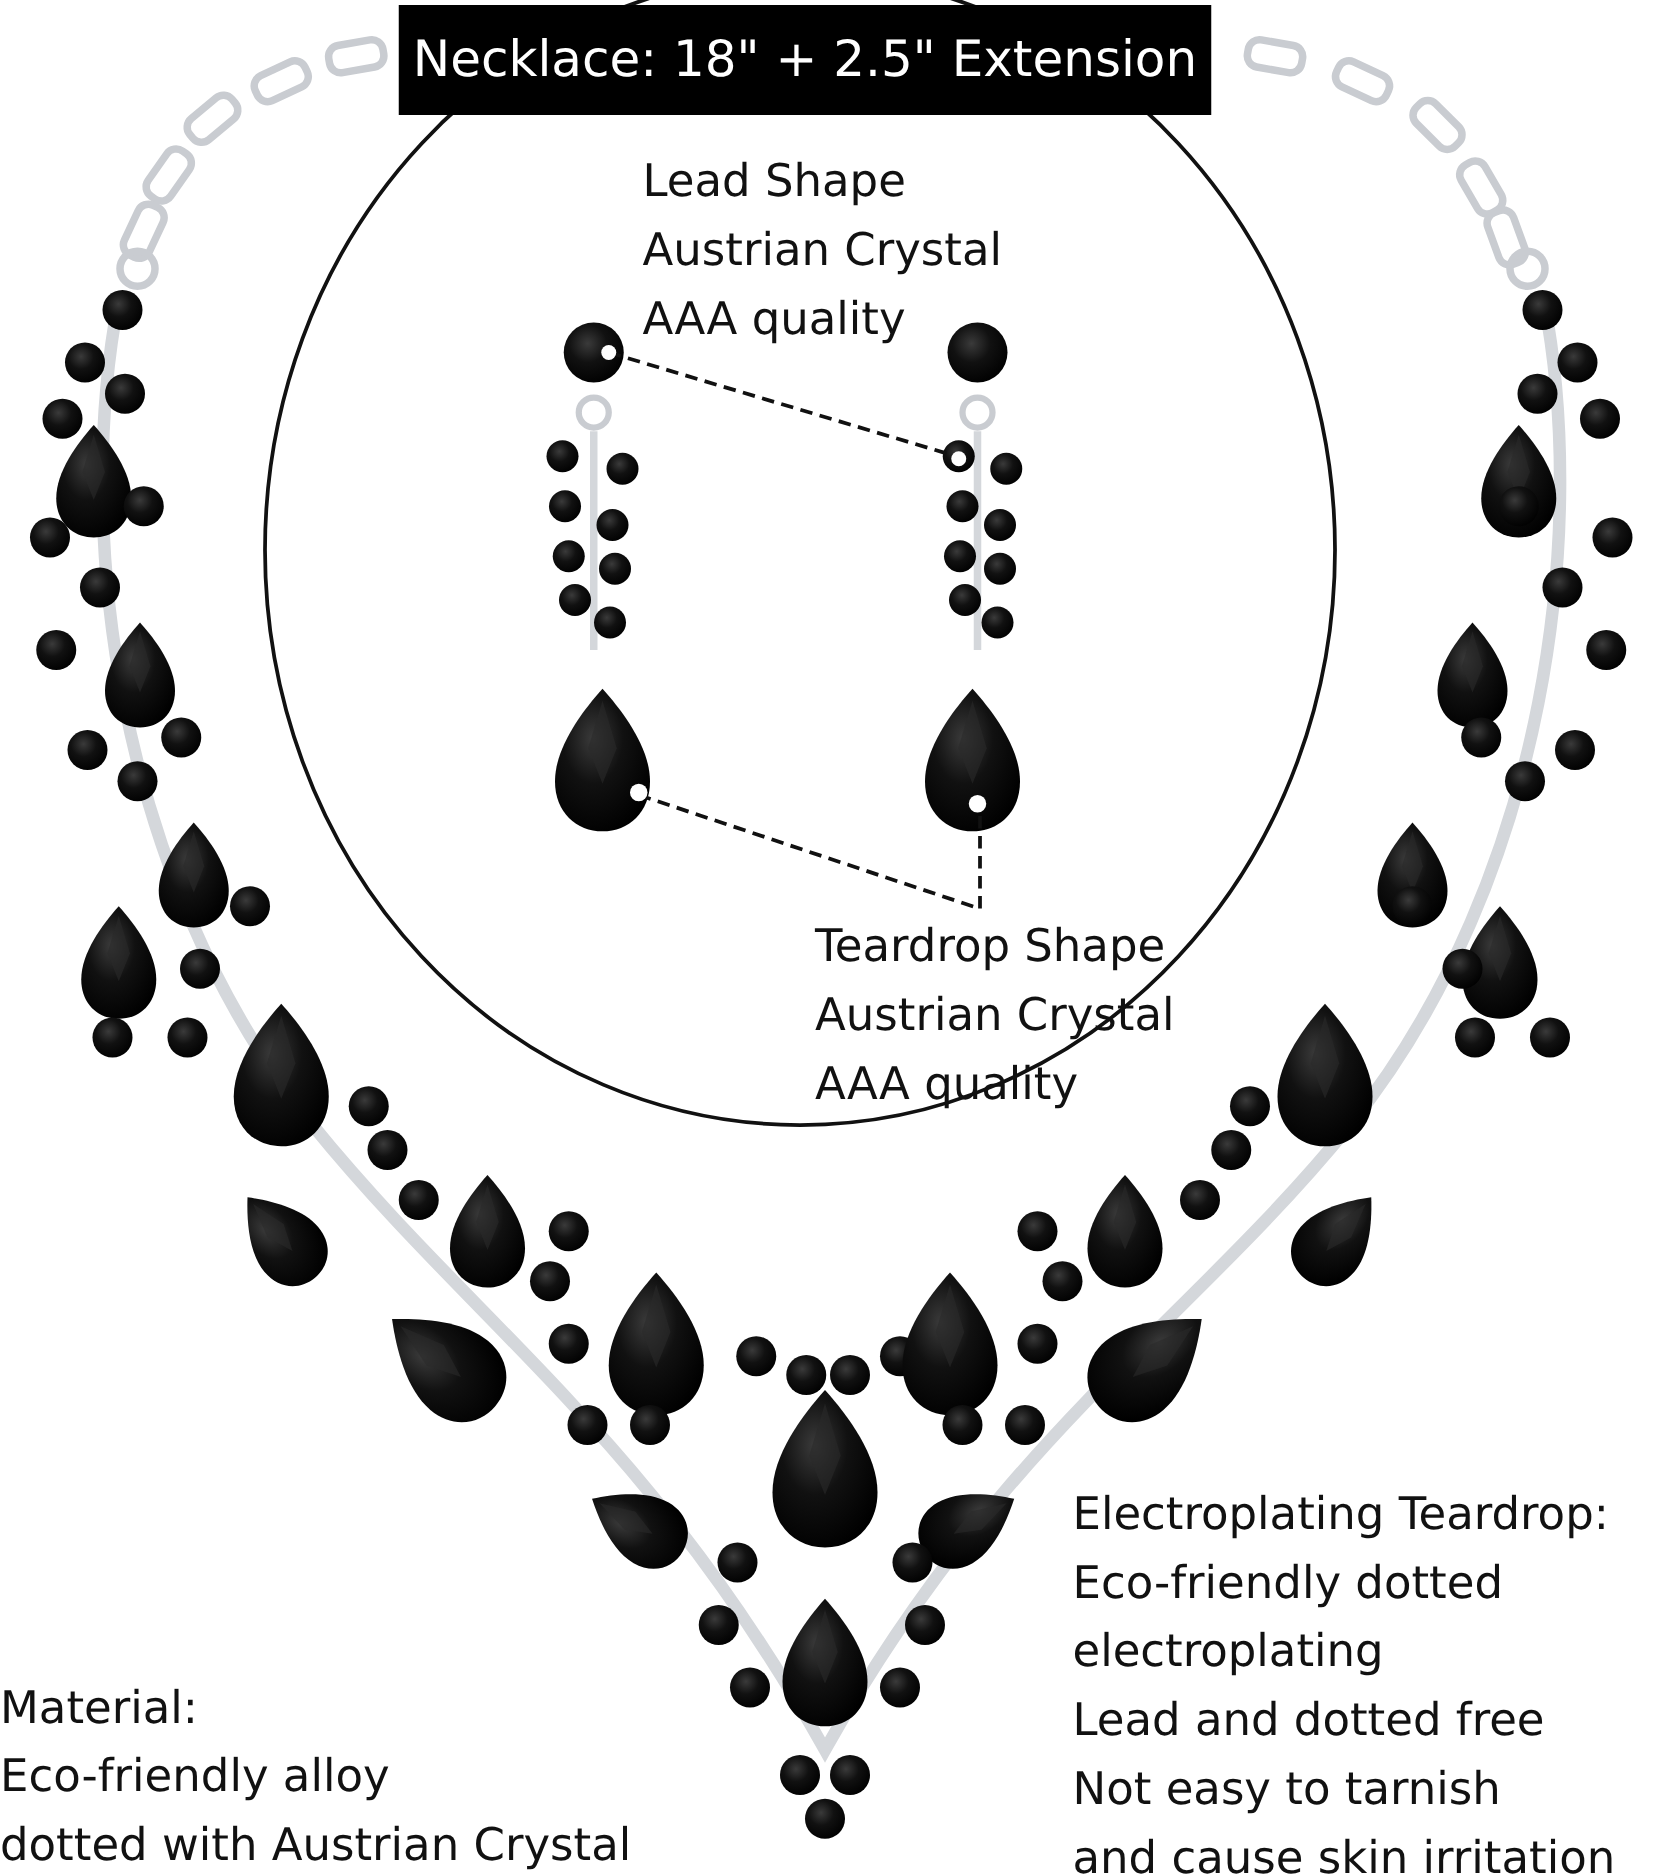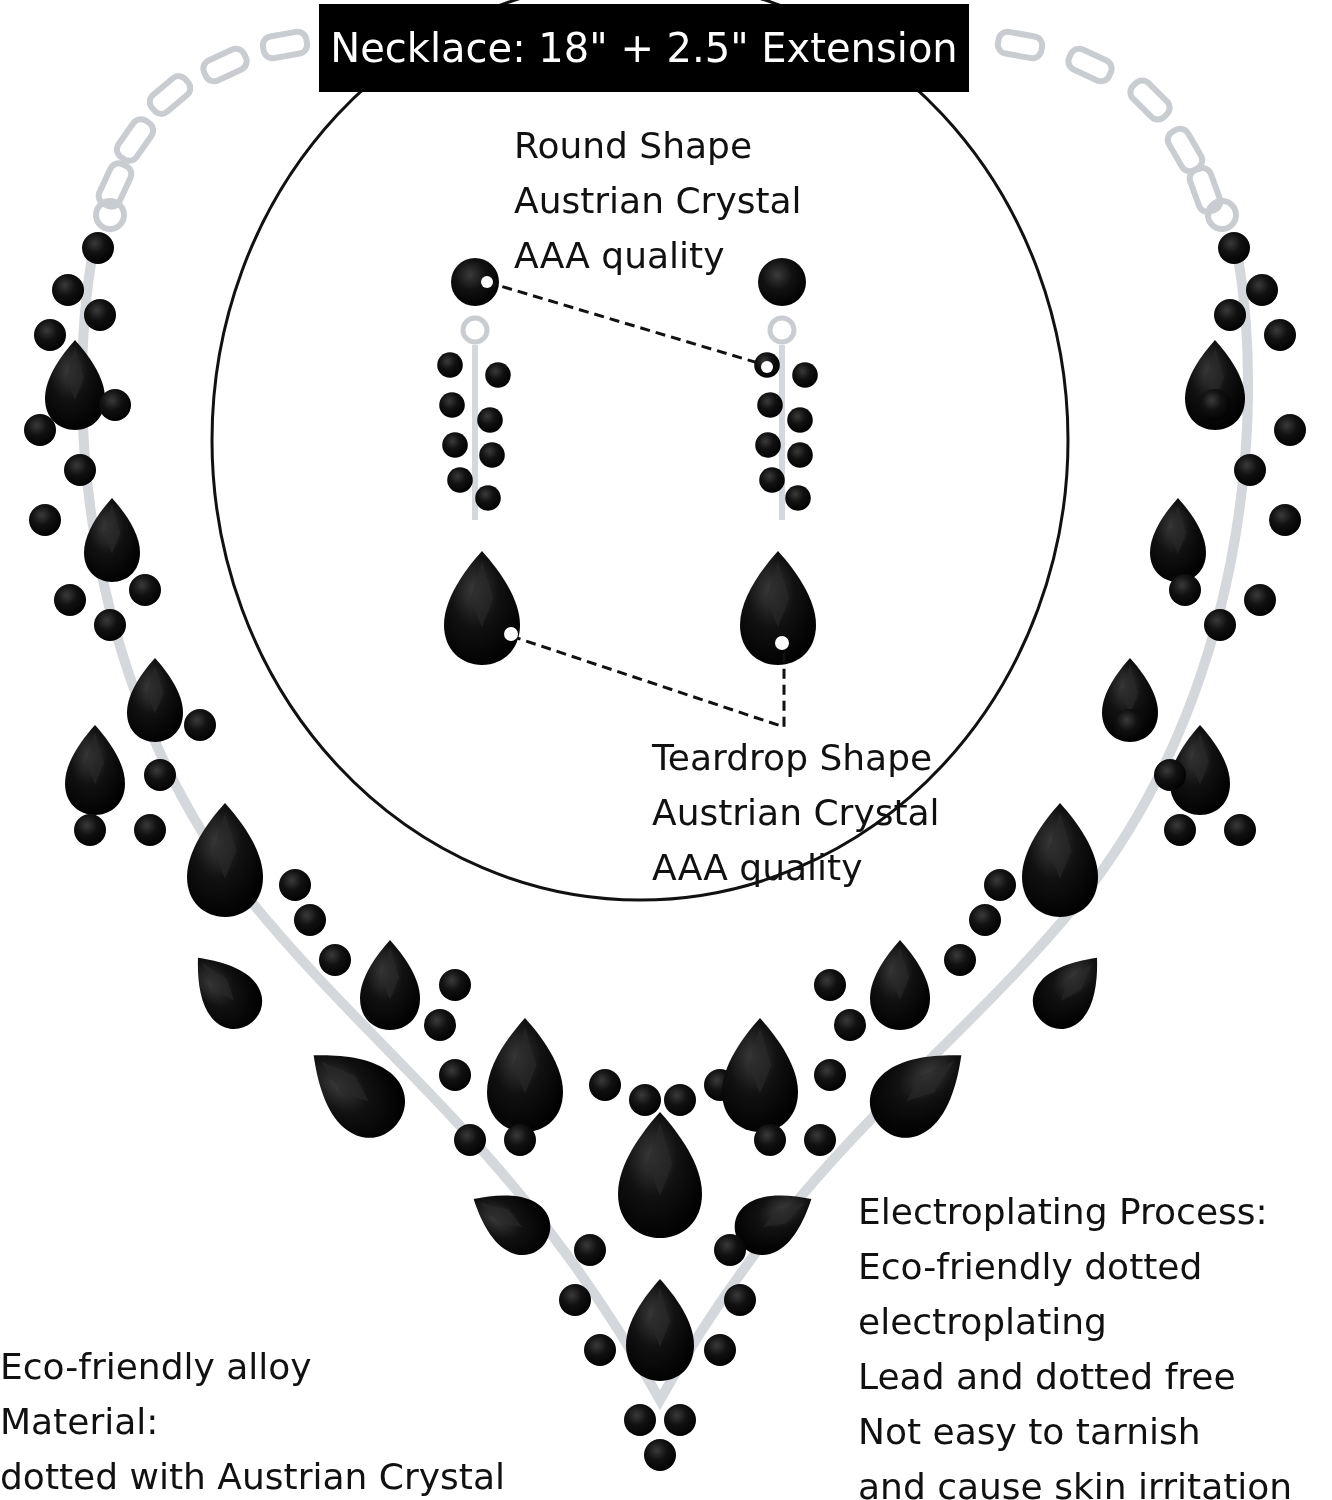--- a/index.html
+++ b/index.html
@@ -182,37 +182,37 @@
   <g stroke="#111" stroke-width="3" stroke-dasharray="10,6" fill="none">
     <polyline points="511,636 784,727 784,642"></polyline>
   </g>
   <circle cx="511" cy="634" r="7" fill="#fff"></circle>
   <circle cx="782" cy="643" r="7" fill="#fff"></circle>
 </svg>
 
 <div class="title-box">Necklace: 18" + 2.5" Extension</div>
 
 <div class="label round-label">
-  <div>Round Shape</div>
+  <div>Lead Shape</div>
   <div>Austrian Crystal</div>
   <div>AAA quality</div>
 </div>
 
 <div class="label tear-label">
   <div>Teardrop Shape</div>
   <div>Austrian Crystal</div>
   <div>AAA quality</div>
 </div>
 
 <div class="label electro-label">
-  <div>Electroplating Process:</div>
+  <div>Electroplating Teardrop:</div>
   <div>Eco-friendly dotted</div>
   <div>electroplating</div>
   <div>Lead and dotted free</div>
   <div>Not easy to tarnish</div>
   <div>and cause skin irritation</div>
 </div>
 
 <div class="label material-label">
+  <div>Material:</div>
   <div>Eco-friendly alloy</div>
-  <div>Material:</div>
   <div>dotted with Austrian Crystal</div>
 </div>
 
 </body></html>

